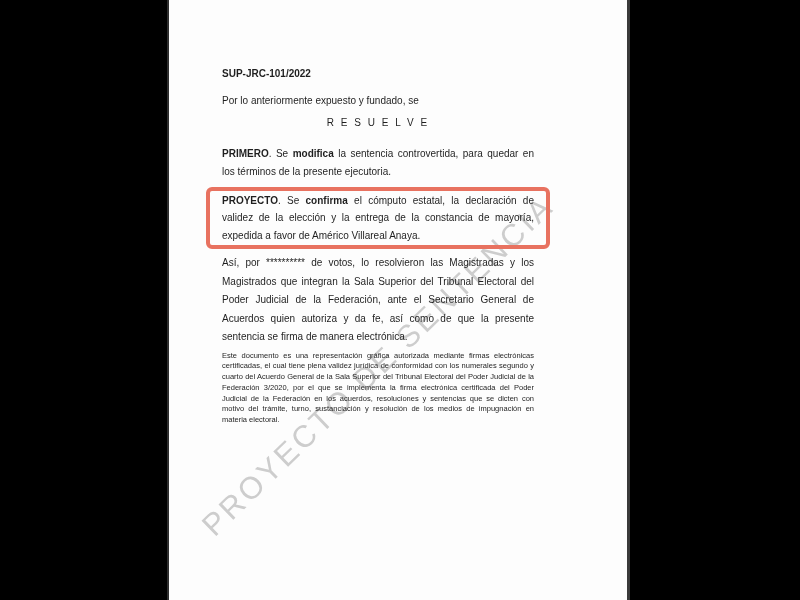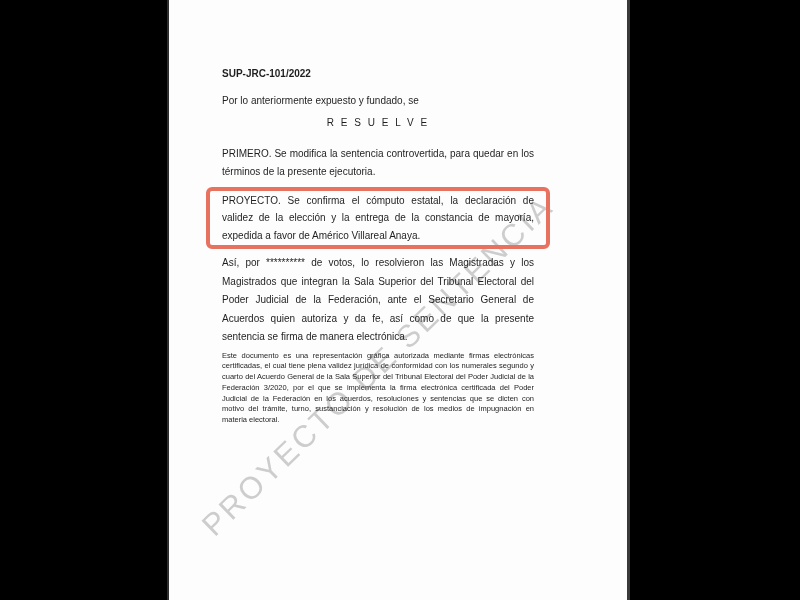--- a/index.html
+++ b/index.html
@@ -13,21 +13,21 @@
              font-size:31px;letter-spacing:3px;white-space:nowrap;
              color:#a6a6a6;opacity:.55;font-weight:400;}
   .content{position:relative;z-index:2;margin-left:53px;width:312px;padding-top:65px;
            font-size:10px;line-height:18.5px;color:#1f1f1f;}
   .case-number{font-weight:bold;margin:0 0 8px 0;}
   .para{margin:0 0 4px 0;text-align:justify;}
   .resuelve{font-weight:normal;text-align:center;letter-spacing:2px;margin:4px 0 12px 0;}
   .seg-box{border:4px solid #e87260;border-radius:6px;background:transparent;
            padding:1px 12px;margin:5px -16px 5px -16px;line-height:17.5px;text-align:justify;}
   .footnote{font-size:7.5px;line-height:10.8px;text-align:justify;margin:4px 0 16px 0;}
-  b{font-weight:normal;}
+  b{font-weight:bold;}
 </style>
 </head>
 <body>
 
 <div class="stage">
   <div class="page">
     <div class="watermark">PROYECTO DE SENTENCIA</div>
     <div class="content">
       <div class="case-number">SUP-JRC-101/2022</div>
 

